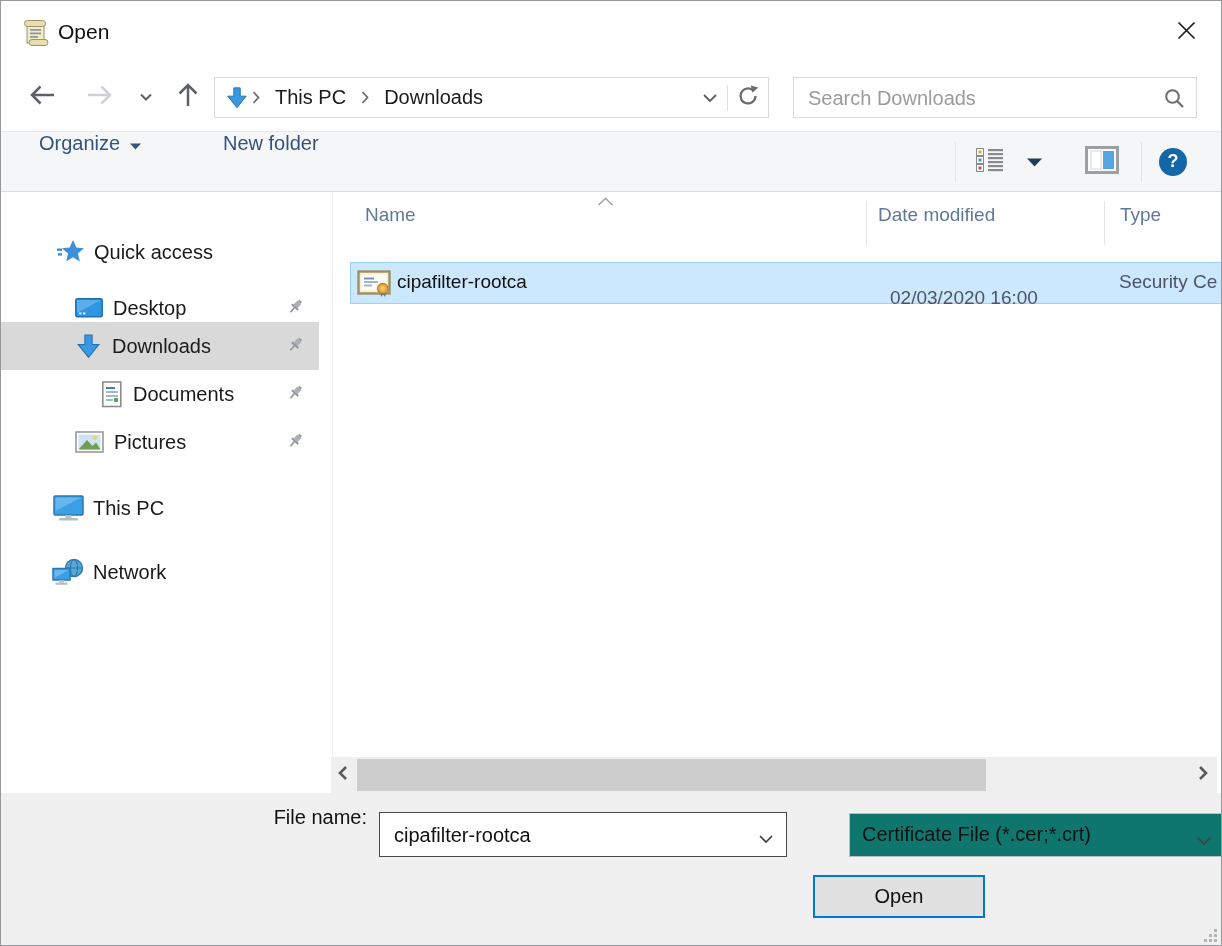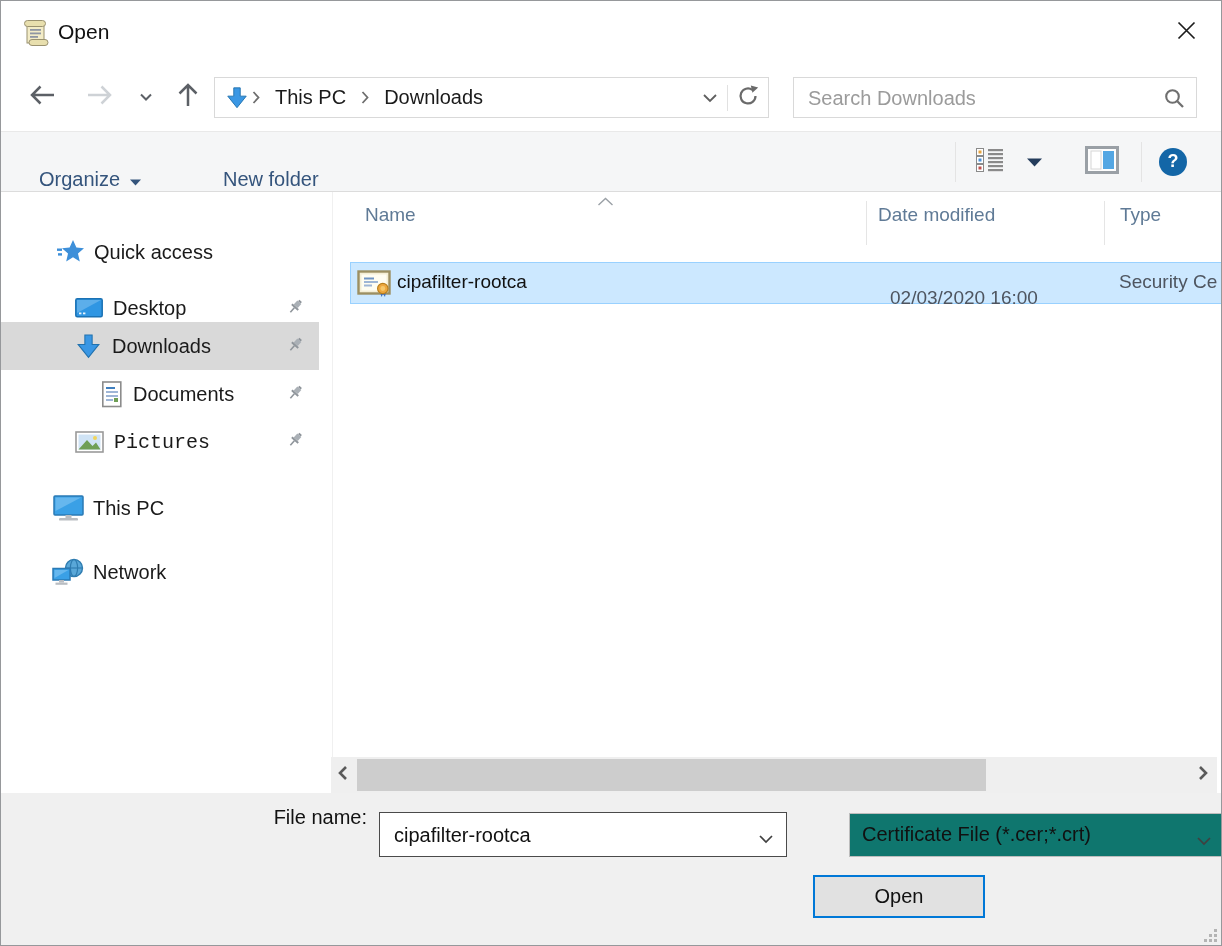--- a/index.html
+++ b/index.html
@@ -21,21 +21,21 @@
   .addr-chevron{width:34px;display:flex;justify-content:center;cursor:pointer;}
   .addr-sep{width:1px;height:26px;background:#e1e1e1;}
   .refresh-btn{width:40px;display:flex;justify-content:center;cursor:pointer;}
   .searchbox{position:absolute;left:792px;top:76px;width:404px;height:41px;border:1px solid #d9d9d9;box-sizing:border-box;background:#fff;}
   .searchbox input{position:absolute;left:12px;top:0;width:340px;height:39px;border:none;outline:none;font-size:20px;color:#333;font-family:inherit;background:transparent;}
   .searchbox input::placeholder{color:#9b9b9b;}
   .search-icon{position:absolute;right:10px;top:8px;}
 
   
   .commandbar{position:absolute;left:0;top:130px;right:0;height:61px;background:#f5f6f7;border-top:1px solid #e9e9e9;border-bottom:1px solid #dcdcdc;box-sizing:border-box;}
-  .cmd-btn{position:absolute;top:0;height:59px;display:flex;align-items:flex-end;gap:10px;font-size:20px;color:#34547c;cursor:pointer;}
+  .cmd-btn{position:absolute;top:0;height:59px;display:flex;align-items:flex-start;gap:10px;font-size:20px;color:#34547c;cursor:pointer;}
   .cmd-sep{position:absolute;top:10px;width:1px;height:40px;background:#e4e4e4;}
   .icon-btn{position:absolute;top:0;height:59px;display:flex;align-items:center;cursor:pointer;}
 
   
   .sidebar{position:absolute;left:0;top:191px;width:318px;height:601px;background:#fff;}
   .side-item{position:absolute;left:0;width:318px;display:flex;align-items:center;cursor:pointer;box-sizing:border-box;}
   .side-item.selected{background:#d9d9d9;}
   .side-label{font-size:20px;color:#1a1a1a;white-space:nowrap;}
   .pane-divider{position:absolute;left:331px;top:191px;width:1px;height:565px;background:#f0f0f0;}
 
@@ -301,21 +301,21 @@
             <g transform="rotate(42 8.5 8.5)" fill="#8f959b">
               <rect x="6.8" y="0.8" width="3.4" height="2"></rect>
               <rect x="5.8" y="2.8" width="5.4" height="5.4" fill="#aab0b6"></rect>
               <rect x="4.2" y="8.2" width="8.6" height="2"></rect>
               <rect x="7.7" y="10.2" width="1.6" height="6"></rect>
             </g>
           </svg>
       </span>
     </div>
 
-    <div class="side-item" style="top:226px;height:48px;font-family:Liberation Mono, monospace;">
+    <div class="side-item" style="top:226px;height:48px;">
       <span style="margin-left:74px;display:flex;">
         <svg width="29" height="22" viewBox="0 0 29 22">
           <rect x="1" y="1" width="27" height="20" fill="#fff" stroke="#9a9a9a" stroke-width="1.6"></rect>
           <rect x="3.5" y="3.5" width="22" height="15" fill="#cfe3f5"></rect>
           <polygon points="3.5,18.5 12,9 17.5,15 21,11.5 25.5,18.5" fill="#6f9f55"></polygon>
           <circle cx="20" cy="7" r="2" fill="#f0d45a"></circle>
         </svg>
       </span>
       <span class="side-label" style="margin-left:10px;">Pictures</span>
       <span style="position:absolute;left:286px;">

